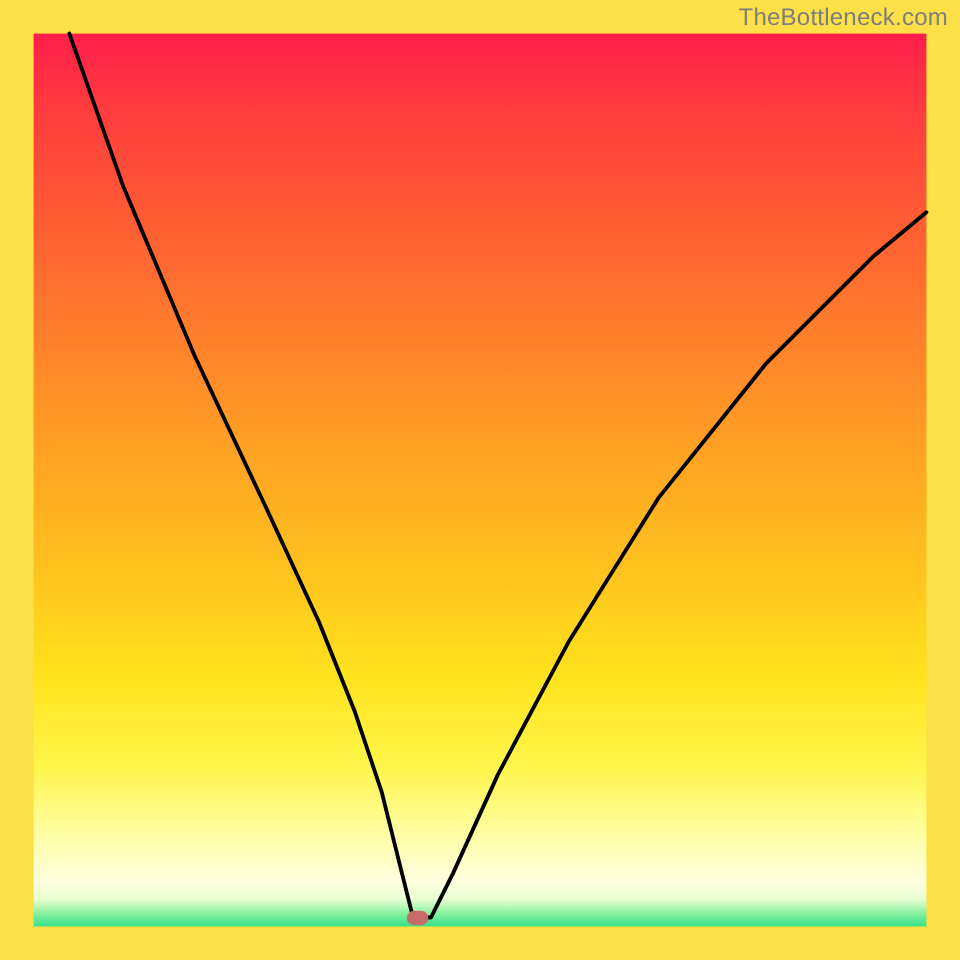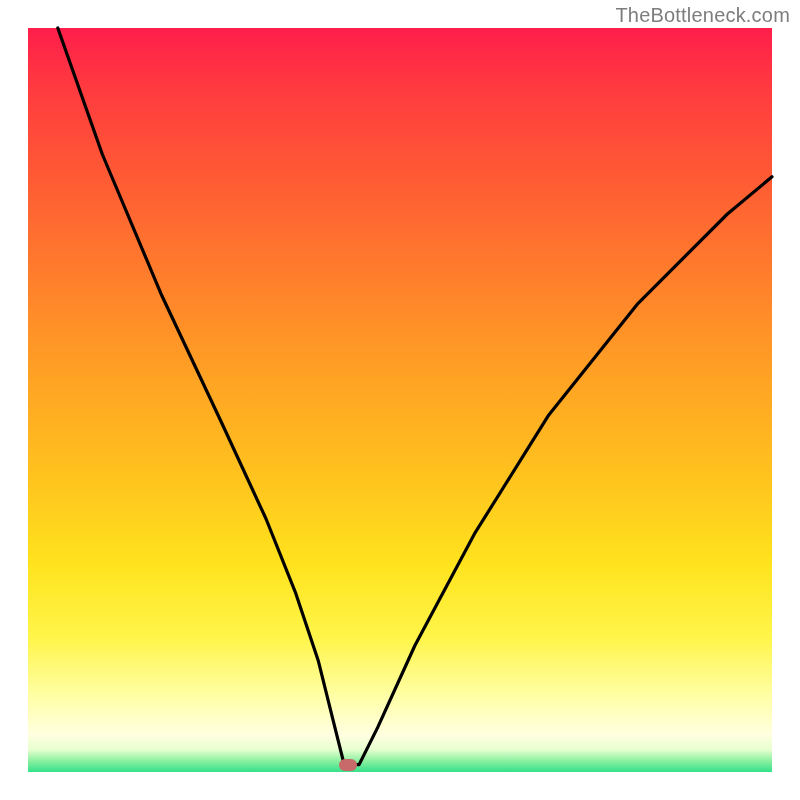--- a/index.html
+++ b/index.html
@@ -10,21 +10,21 @@
     background: #000;
     overflow: hidden;
     font-family: Arial, Helvetica, sans-serif;
   }
   .frame {
     position: absolute;
     left: 0;
     top: 0;
     width: 800px;
     height: 800px;
-    background: #ffffff;
+    background: #fde047;
     text-align: right;
   }
   .plot {
     position: absolute;
     left: 28px;
     top: 28px;
     width: 744px;
     height: 744px;
     
     background: linear-gradient(

